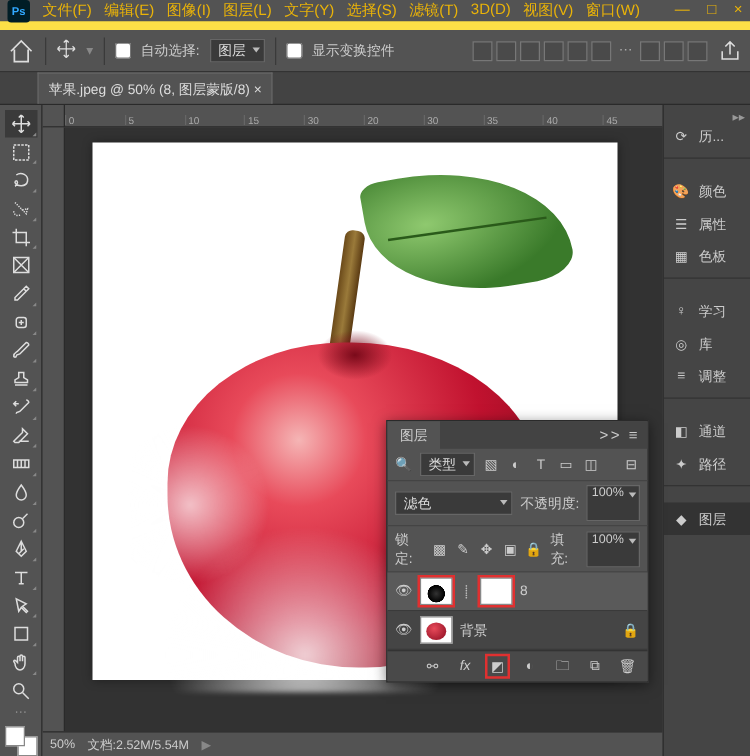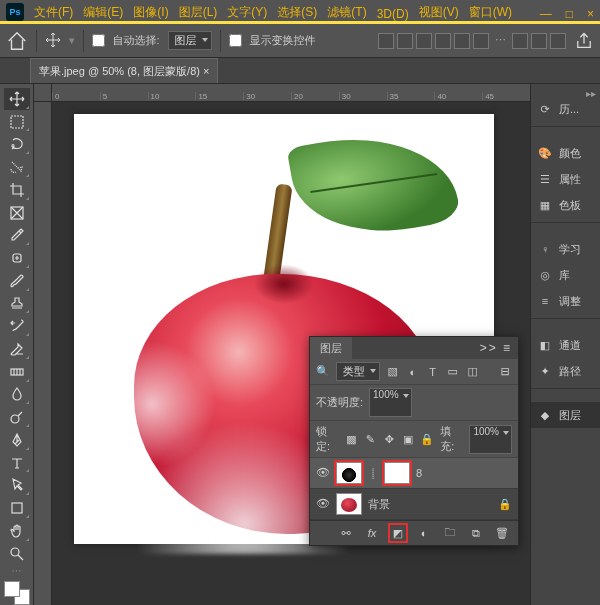--- a/index.html
+++ b/index.html
@@ -1,18 +1,18 @@
 <!DOCTYPE html>
 <html><head>
 <meta charset="utf-8">
 <style>
   *{box-sizing:border-box;margin:0;padding:0;font-family:"Microsoft YaHei",Arial,sans-serif}
   body{background:#535353;color:#ccc;font-size:11px;width:600px;height:605px;overflow:hidden;user-select:none}
   
-  .menubar{height:24px;background:#535353;display:flex;align-items:flex-end;padding:0 6px;gap:10px;border-bottom:3px solid #fde047}
+  .menubar{height:24px;background:#535353;display:flex;align-items:flex-start;padding:0 6px;gap:10px;border-bottom:7px solid #fde047}
   .menubar .logo{width:18px;height:18px;background:#001d26;border-radius:3px;display:flex;align-items:center;justify-content:center;color:#31a8ff;font-size:9px;font-weight:bold}
   .menubar span{color:#eab308;font-size:12px;cursor:default}
   .menubar .winbtns{margin-left:auto;display:flex;gap:14px;color:#bbb;font-size:12px}
   
   .optbar{height:34px;background:#535353;display:flex;align-items:center;padding:0 6px;gap:8px;border-bottom:1px solid #2a2a2a;font-size:11px}
   .optbar .home{width:22px;height:22px;display:flex;align-items:center;justify-content:center}
   .optbar .sep{width:1px;height:22px;background:#3a3a3a}
   .optbar input[type=checkbox]{accent-color:#777}
   .select{background:#3a3a3a;border:1px solid #666;padding:1px 14px 1px 6px;color:#ddd;position:relative;font-size:11px}
   .select:after{content:"";position:absolute;right:3px;top:6px;border-left:3px solid transparent;border-right:3px solid transparent;border-top:4px solid #bbb}
@@ -302,20 +302,25 @@
     </div>
     <div class="ruler-v"></div>
     <div class="canvas">
       <div class="leaf"></div>
       <div class="stem"></div>
       <div class="apple-body"></div>
       <div class="apple-dent"></div>
       <div class="splash"></div>
       <div class="splash2"></div>
     </div>
+    <div class="status">
+      <span>50%</span>
+      <span><span>文档:</span><span>2.52M/5.54M</span></span>
+      <span class="sep2">▶</span>
+    </div>
   </div>
 
   <div class="dock">
     <div class="dockhead">
         <span>▸▸</span>
       </div>
     <div class="dockitem">
         <span class="ico">⟳</span>
         <span>历...</span>
       </div>
@@ -371,20 +376,21 @@
     <span>🔍</span>
     <div class="select">类型</div>
     <span class="mini-ico">▧</span>
     <span class="mini-ico">◐</span>
     <span class="mini-ico">T</span>
     <span class="mini-ico">▭</span>
     <span class="mini-ico">◫</span>
     <span class="mini-ico" style="margin-left:auto">⊟</span>
   </div>
   <div class="lp-row">
+    <div class="select" style="flex:1">滤色</div>
     <span>不透明度:</span>
     <div class="pct">100%</div>
   </div>
   <div class="lp-row">
     <span>锁定:</span>
     <span class="mini-ico">▩</span>
     <span class="mini-ico">✎</span>
     <span class="mini-ico">✥</span>
     <span class="mini-ico">▣</span>
     <span class="mini-ico">🔒</span>

